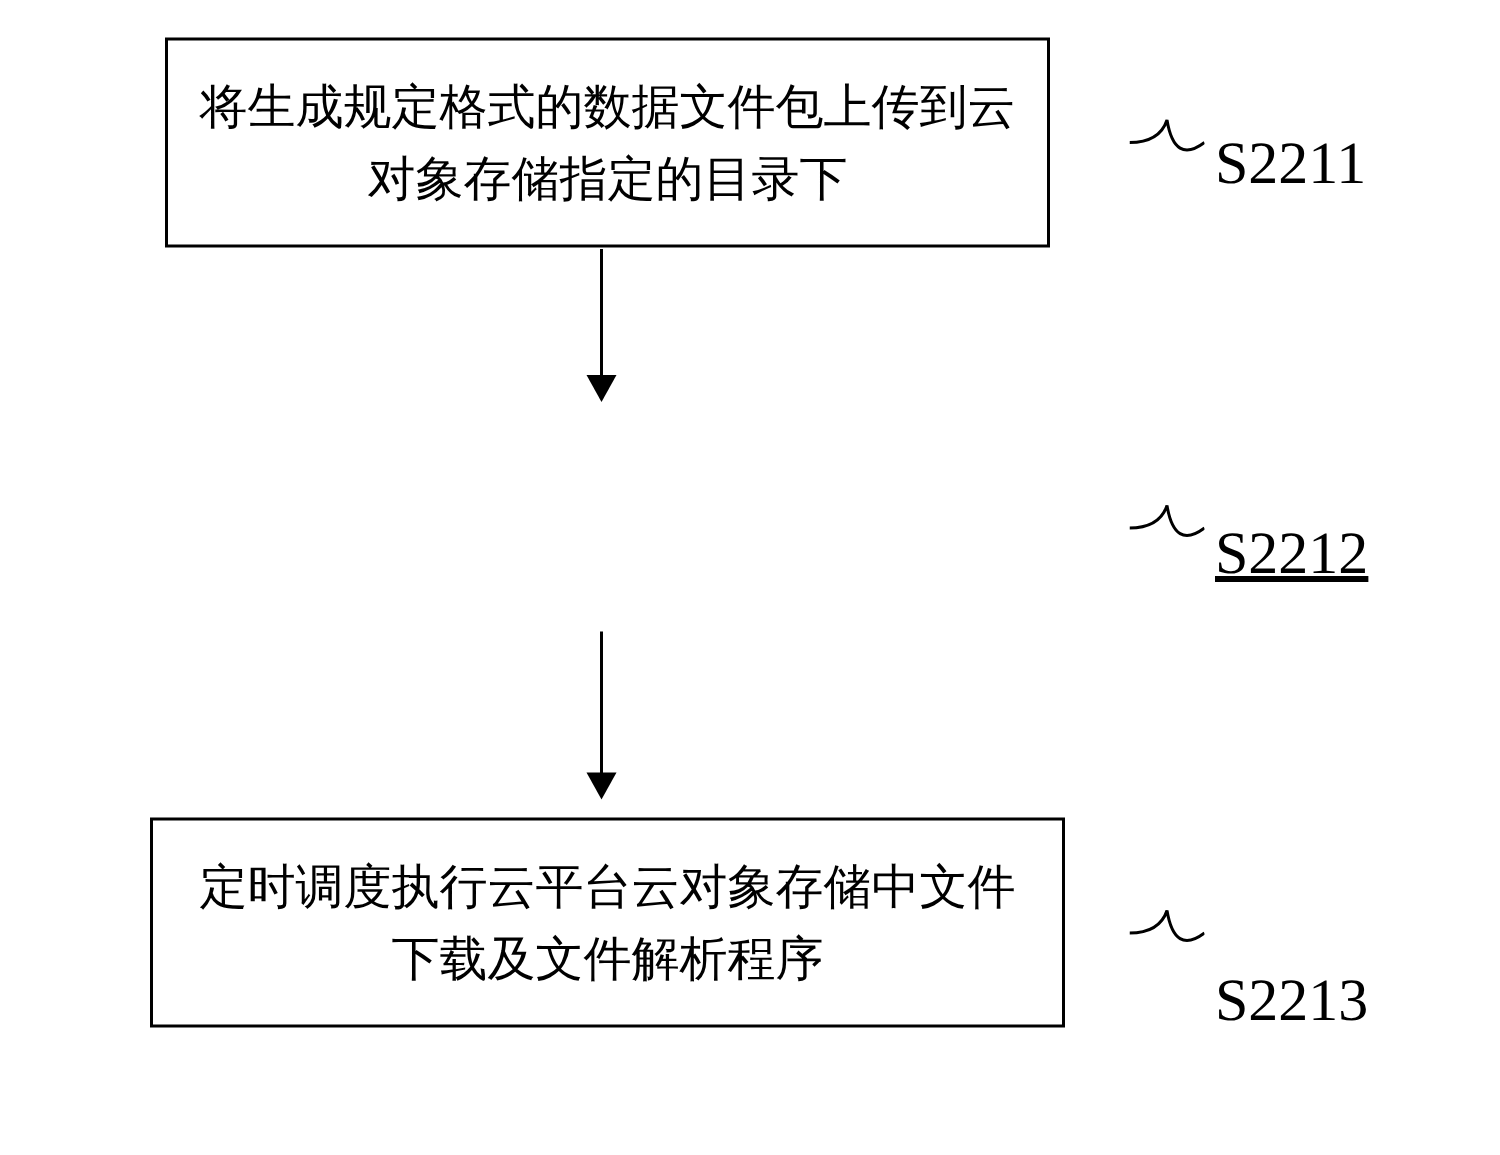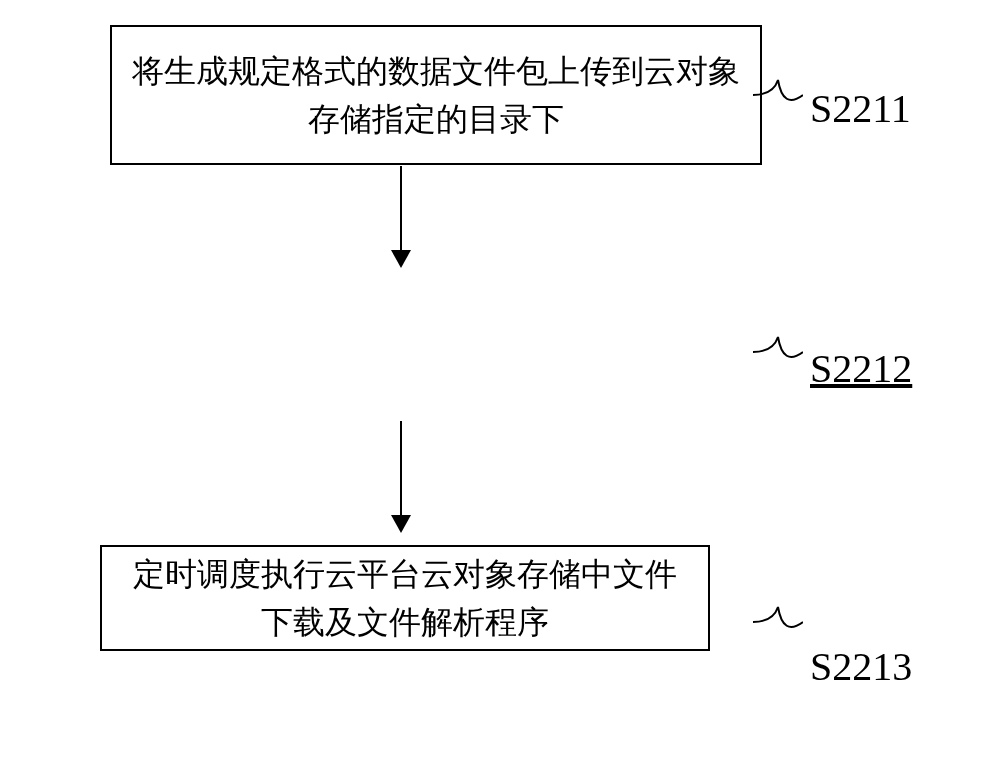--- a/index.html
+++ b/index.html
@@ -27,34 +27,34 @@
       align-items: center;
       justify-content: center;
       text-align: center;
       padding: 15px 20px;
       font-size: 32px;
       line-height: 1.5;
     }
     .step-1 {
       left: 110px;
       top: 25px;
-      width: 652px;
+      width: 590px;
       height: 140px;
     }
     .step-2 {
       left: 80px;
       top: 280px;
       width: 655px;
       height: 140px;
     }
     .step-3 {
       left: 100px;
       top: 545px;
       width: 610px;
-      height: 106px;
+      height: 140px;
     }
     .arrow {
       position: absolute;
       left: 400px;
       width: 2px;
       background: #000;
     }
     .arrow::after {
       content: "";
       position: absolute;

